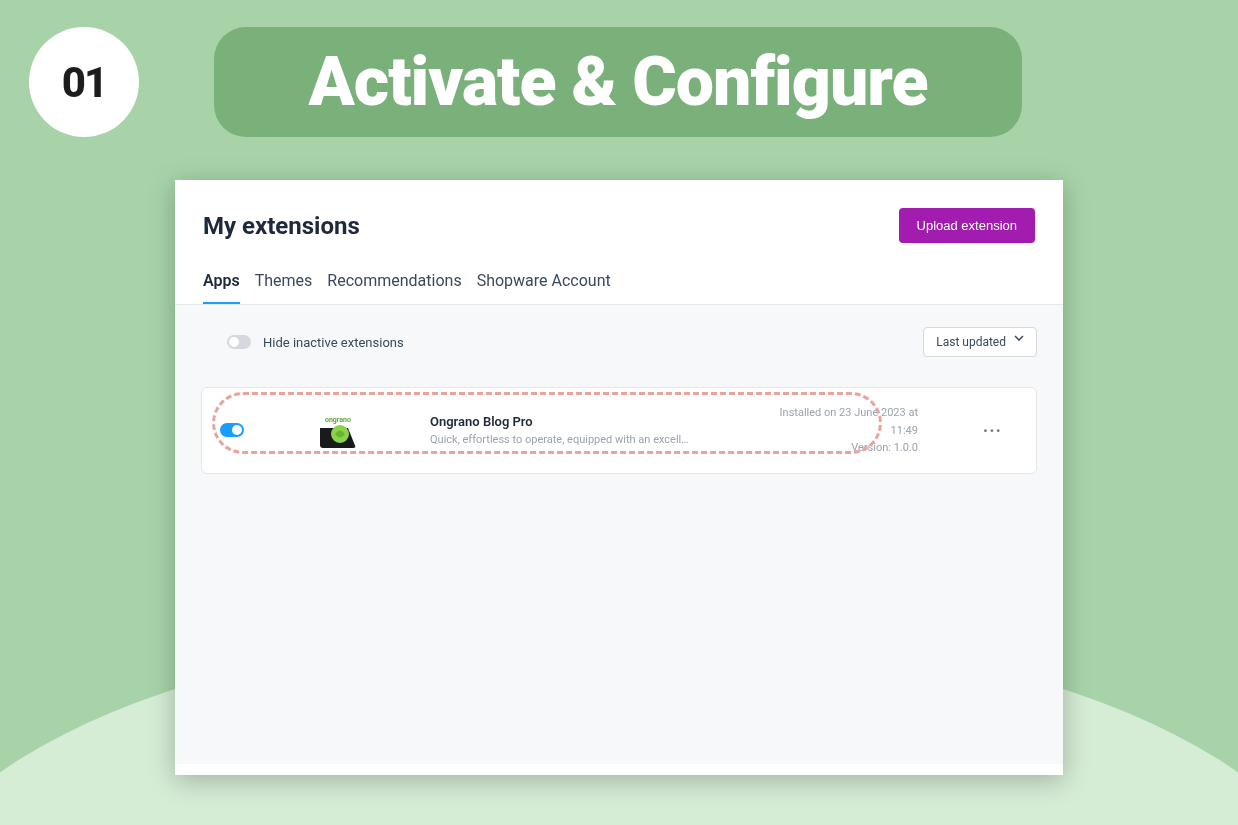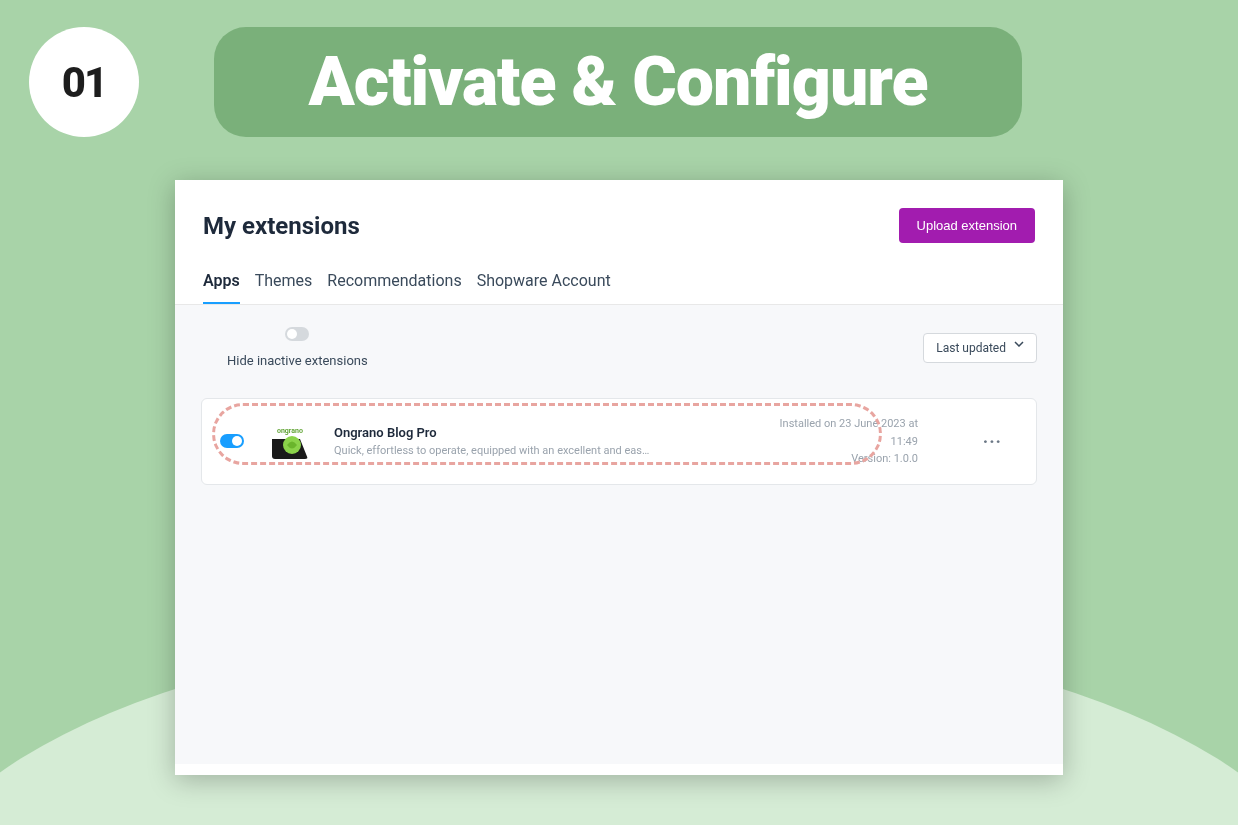--- a/index.html
+++ b/index.html
@@ -110,21 +110,20 @@
       justify-content: space-between;
       margin-bottom: 30px;
       padding-left: 26px;
     }
     .hide-inactive {
       display: flex;
       align-items: center;
       gap: 12px;
       font-size: 13px;
       color: #3a4a5b;
-      flex-direction: column;
     }
     .toggle-off {
       width: 24px;
       height: 14px;
       background: #d5d9dd;
       border-radius: 10px;
       position: relative;
       cursor: pointer;
     }
     .toggle-off::after {
@@ -150,20 +149,21 @@
       cursor: pointer;
     }
     .ext-card {
       background: #fff;
       border: 1px solid #e4e7ea;
       border-radius: 6px;
       padding: 16px 18px;
       display: flex;
       align-items: center;
       position: relative;
+      gap: 48px;
     }
     .highlight {
       position: absolute;
       left: 10px;
       top: 4px;
       width: 670px;
       height: 62px;
       border: 3px dashed #e8a5a0;
       border-radius: 34px;
       pointer-events: none;

